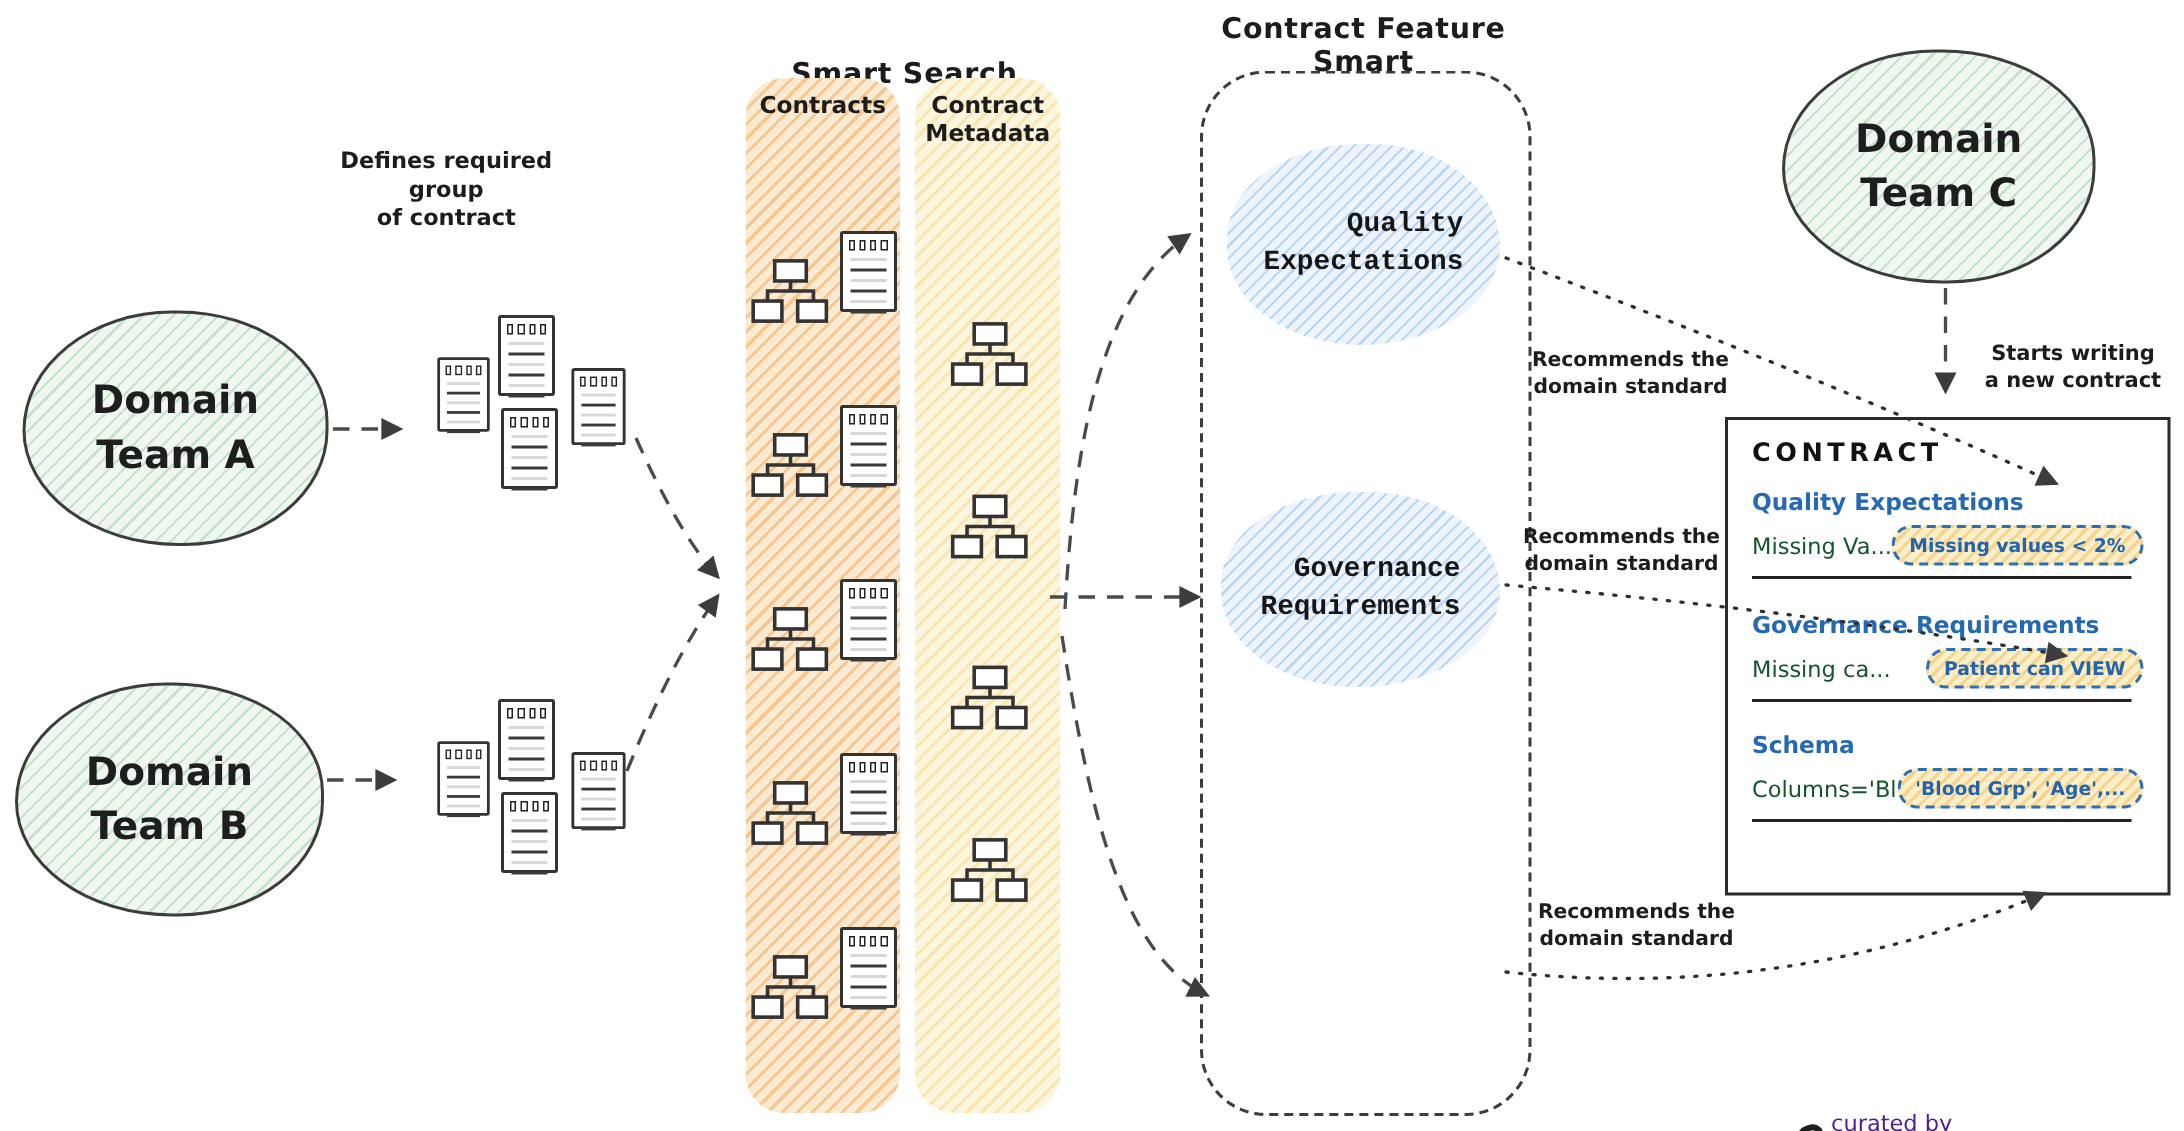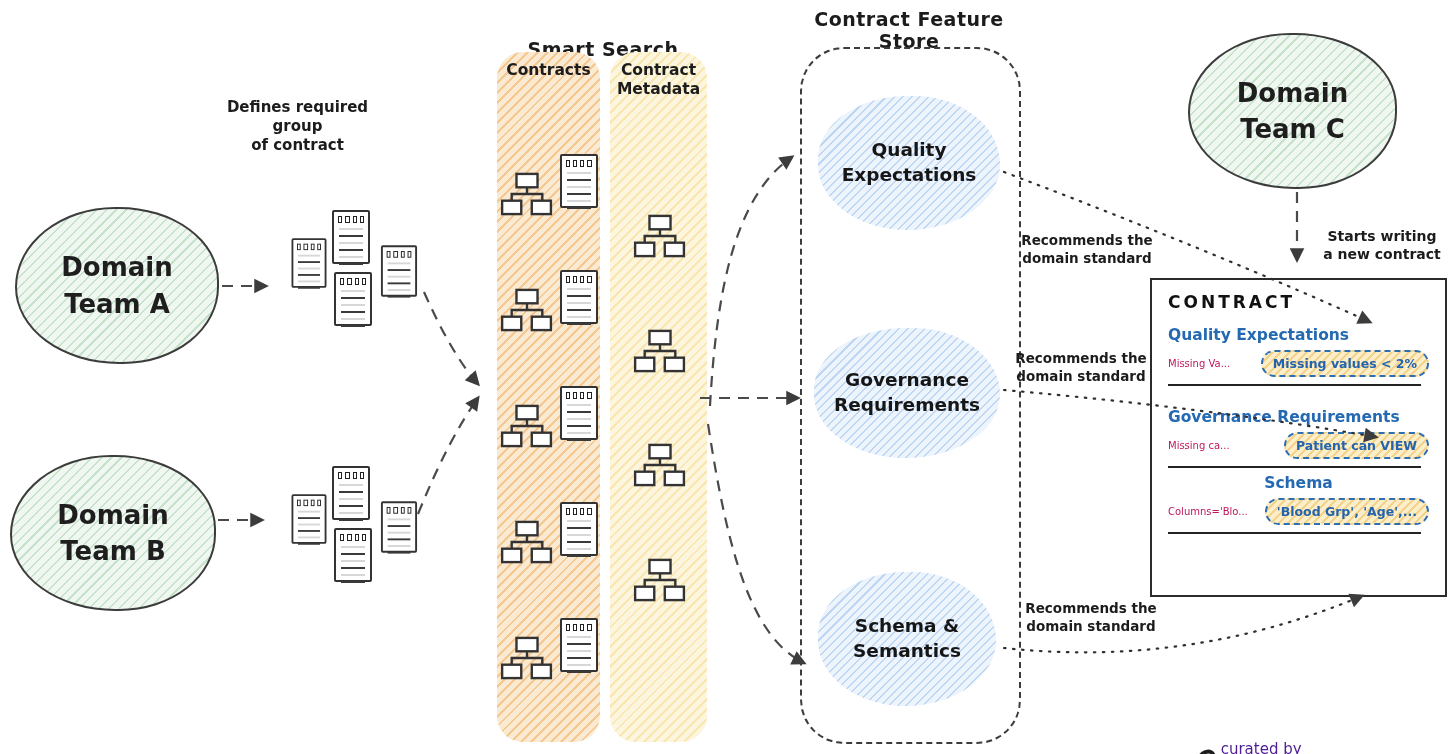--- a/index.html
+++ b/index.html
@@ -14,23 +14,23 @@
   .note-sm{font-size:13.5px;font-weight:600;text-align:center;color:#1c1c1c;line-height:1.3;}
 
   
   .team{border:2.5px solid #3c3c3c;border-radius:50% 50% 48% 52% / 52% 48% 50% 50%;
         display:flex;align-items:center;justify-content:center;text-align:center;
         font-size:26px;font-weight:600;line-height:1.4;color:#1e1e1e;
         background:repeating-linear-gradient(135deg, rgba(145,200,155,.45) 0 1.5px, transparent 1.5px 7px), #f0f7f1;}
 
   
   .feature{border-radius:50% 48% 52% 50% / 48% 52% 50% 50%;
-        display:flex;align-items:center;justify-content:center;text-align:center;
+        display:flex;align-items:center;justify-content:center;text-align:right;
         font-size:18.5px;font-weight:600;line-height:1.35;color:#161616;
-        background:repeating-linear-gradient(135deg, rgba(140,185,235,.5) 0 1.5px, transparent 1.5px 6px), #edf4fc;}
+        background:repeating-linear-gradient(135deg, rgba(140,185,235,.5) 0 1.5px, transparent 1.5px 6px), #edf4fc;font-family:Liberation Mono, monospace;}
 
   
   .col{border-radius:26px;}
   .col-contracts{background:repeating-linear-gradient(135deg, rgba(240,158,66,.45) 0 2px, transparent 2px 7px), #fbead2;}
   .col-metadata{background:repeating-linear-gradient(135deg, rgba(246,209,120,.45) 0 2px, transparent 2px 7px), #fdf6de;}
   .col-label{position:absolute;top:9px;left:0;right:0;text-align:center;font-size:15.5px;font-weight:700;color:#1c1c1c;line-height:1.25;}
   .icon-list{position:absolute;left:0;right:0;display:flex;flex-direction:column;align-items:center;justify-content:space-evenly;}
 
   
   .fs-rect{border:2.5px dashed #3c3c3c;border-radius:44px;background:transparent;}
@@ -54,21 +54,21 @@
   .cicon{position:relative;width:98px;height:66px;}
   .cicon .doc{position:absolute;right:0;top:0;}
   .cicon .treewrap{position:absolute;left:0;bottom:0;}
   .micon{width:52px;}
 
   
   .card{background:#fff;border:2.5px solid #2b2b2b;box-sizing:border-box;padding:12px 16px 8px;}
   .card-title{font-size:17px;font-weight:700;letter-spacing:3px;color:#111;}
   .sec-heading{font-size:15.5px;font-weight:600;color:#2569b2;margin-top:14px;}
   .sec-row{display:flex;align-items:center;justify-content:space-between;margin-top:6px;}
-  .sec-field{font-size:10px;color:#be185d;white-space:nowrap;overflow:hidden;}
+  .sec-field{font-size:15px;color:#14532d;white-space:nowrap;overflow:hidden;}
   .pill{border:2px dashed #2e6fb3;border-radius:15px;padding:4px 10px;font-size:12.5px;font-weight:600;color:#2464ad;white-space:nowrap;
         background:repeating-linear-gradient(135deg, rgba(238,190,90,.55) 0 2px, transparent 2px 6px), #fbeec9;}
   .sec-line{border-top:2.5px solid #222;margin-top:7px;width:97%;}
 
   
   .credit{display:flex;align-items:center;gap:5px;color:#4c1d95;font-size:15px;font-weight:400;margin-top:36px;}
   .logo-dot{width:10px;height:8px;border:4px solid #1e1e1e;border-radius:50% 45% 55% 50%;transform:rotate(-18deg);display:inline-block;background:#fff;}
 
   svg.overlay{position:absolute;left:0;top:0;pointer-events:none;}
 </style>
@@ -408,29 +408,27 @@
       <rect x="17" y="2" width="22" height="14"></rect>
       <rect x="2" y="30" width="20" height="14"></rect>
       <rect x="33" y="30" width="20" height="14"></rect>
     </g>
     <path d="M28 16 V23 M12 30 V23 H44 V30" stroke="#333" stroke-width="2.5" fill="none"></path>
   </svg>
 </div>
       </div>
   </div>
 
-  <div class="abs diagram-title" style="left:798px;top:8px;width:222px;">Contract Feature Store</div>
+  <div class="abs diagram-title" style="left:798px;top:8px;width:222px;">Contract Feature Smart</div>
   <div class="abs fs-rect" style="left:800px;top:47px;width:217px;height:693px;"></div>
 
   <div class="abs feature pre" style="left:818px;top:96px;width:182px;height:134px;">Quality
 Expectations</div>
   <div class="abs feature pre" style="left:814px;top:328px;width:186px;height:130px;">Governance
 Requirements</div>
-  <div class="abs feature pre" style="left:818px;top:572px;width:178px;height:134px;">Schema &amp;
-Semantics</div>
 
   <div class="abs note-sm pre" style="left:1018px;top:232px;width:138px;">Recommends the
 domain standard</div>
   <div class="abs note-sm pre" style="left:1014px;top:350px;width:134px;">Recommends the
 domain standard</div>
   <div class="abs note-sm pre" style="left:1024px;top:600px;width:134px;">Recommends the
 domain standard</div>
 
   <div class="abs note-sm pre" style="left:1312px;top:227px;width:140px;font-size:14px;">Starts writing
 a new contract</div>
@@ -450,21 +448,21 @@
     <div>
       <div class="sec-heading" style="margin-top:22px;">Governance Requirements</div>
       <div class="sec-row">
         <span class="sec-field">Missing ca...</span>
         <span class="pill">Patient can VIEW</span>
       </div>
       <div class="sec-line"></div>
     </div>
 
     <div>
-      <div class="sec-heading" style="margin-top:6px;text-align:center;">Schema</div>
+      <div class="sec-heading" style="margin-top:20px;">Schema</div>
       <div class="sec-row">
         <span class="sec-field">Columns='Blo...</span>
         <span class="pill">'Blood Grp', 'Age',...</span>
       </div>
       <div class="sec-line"></div>
     </div>
   </div>
 
   <div class="abs credit" style="left:1198px;top:704px;">
     <span class="logo-dot"></span>

